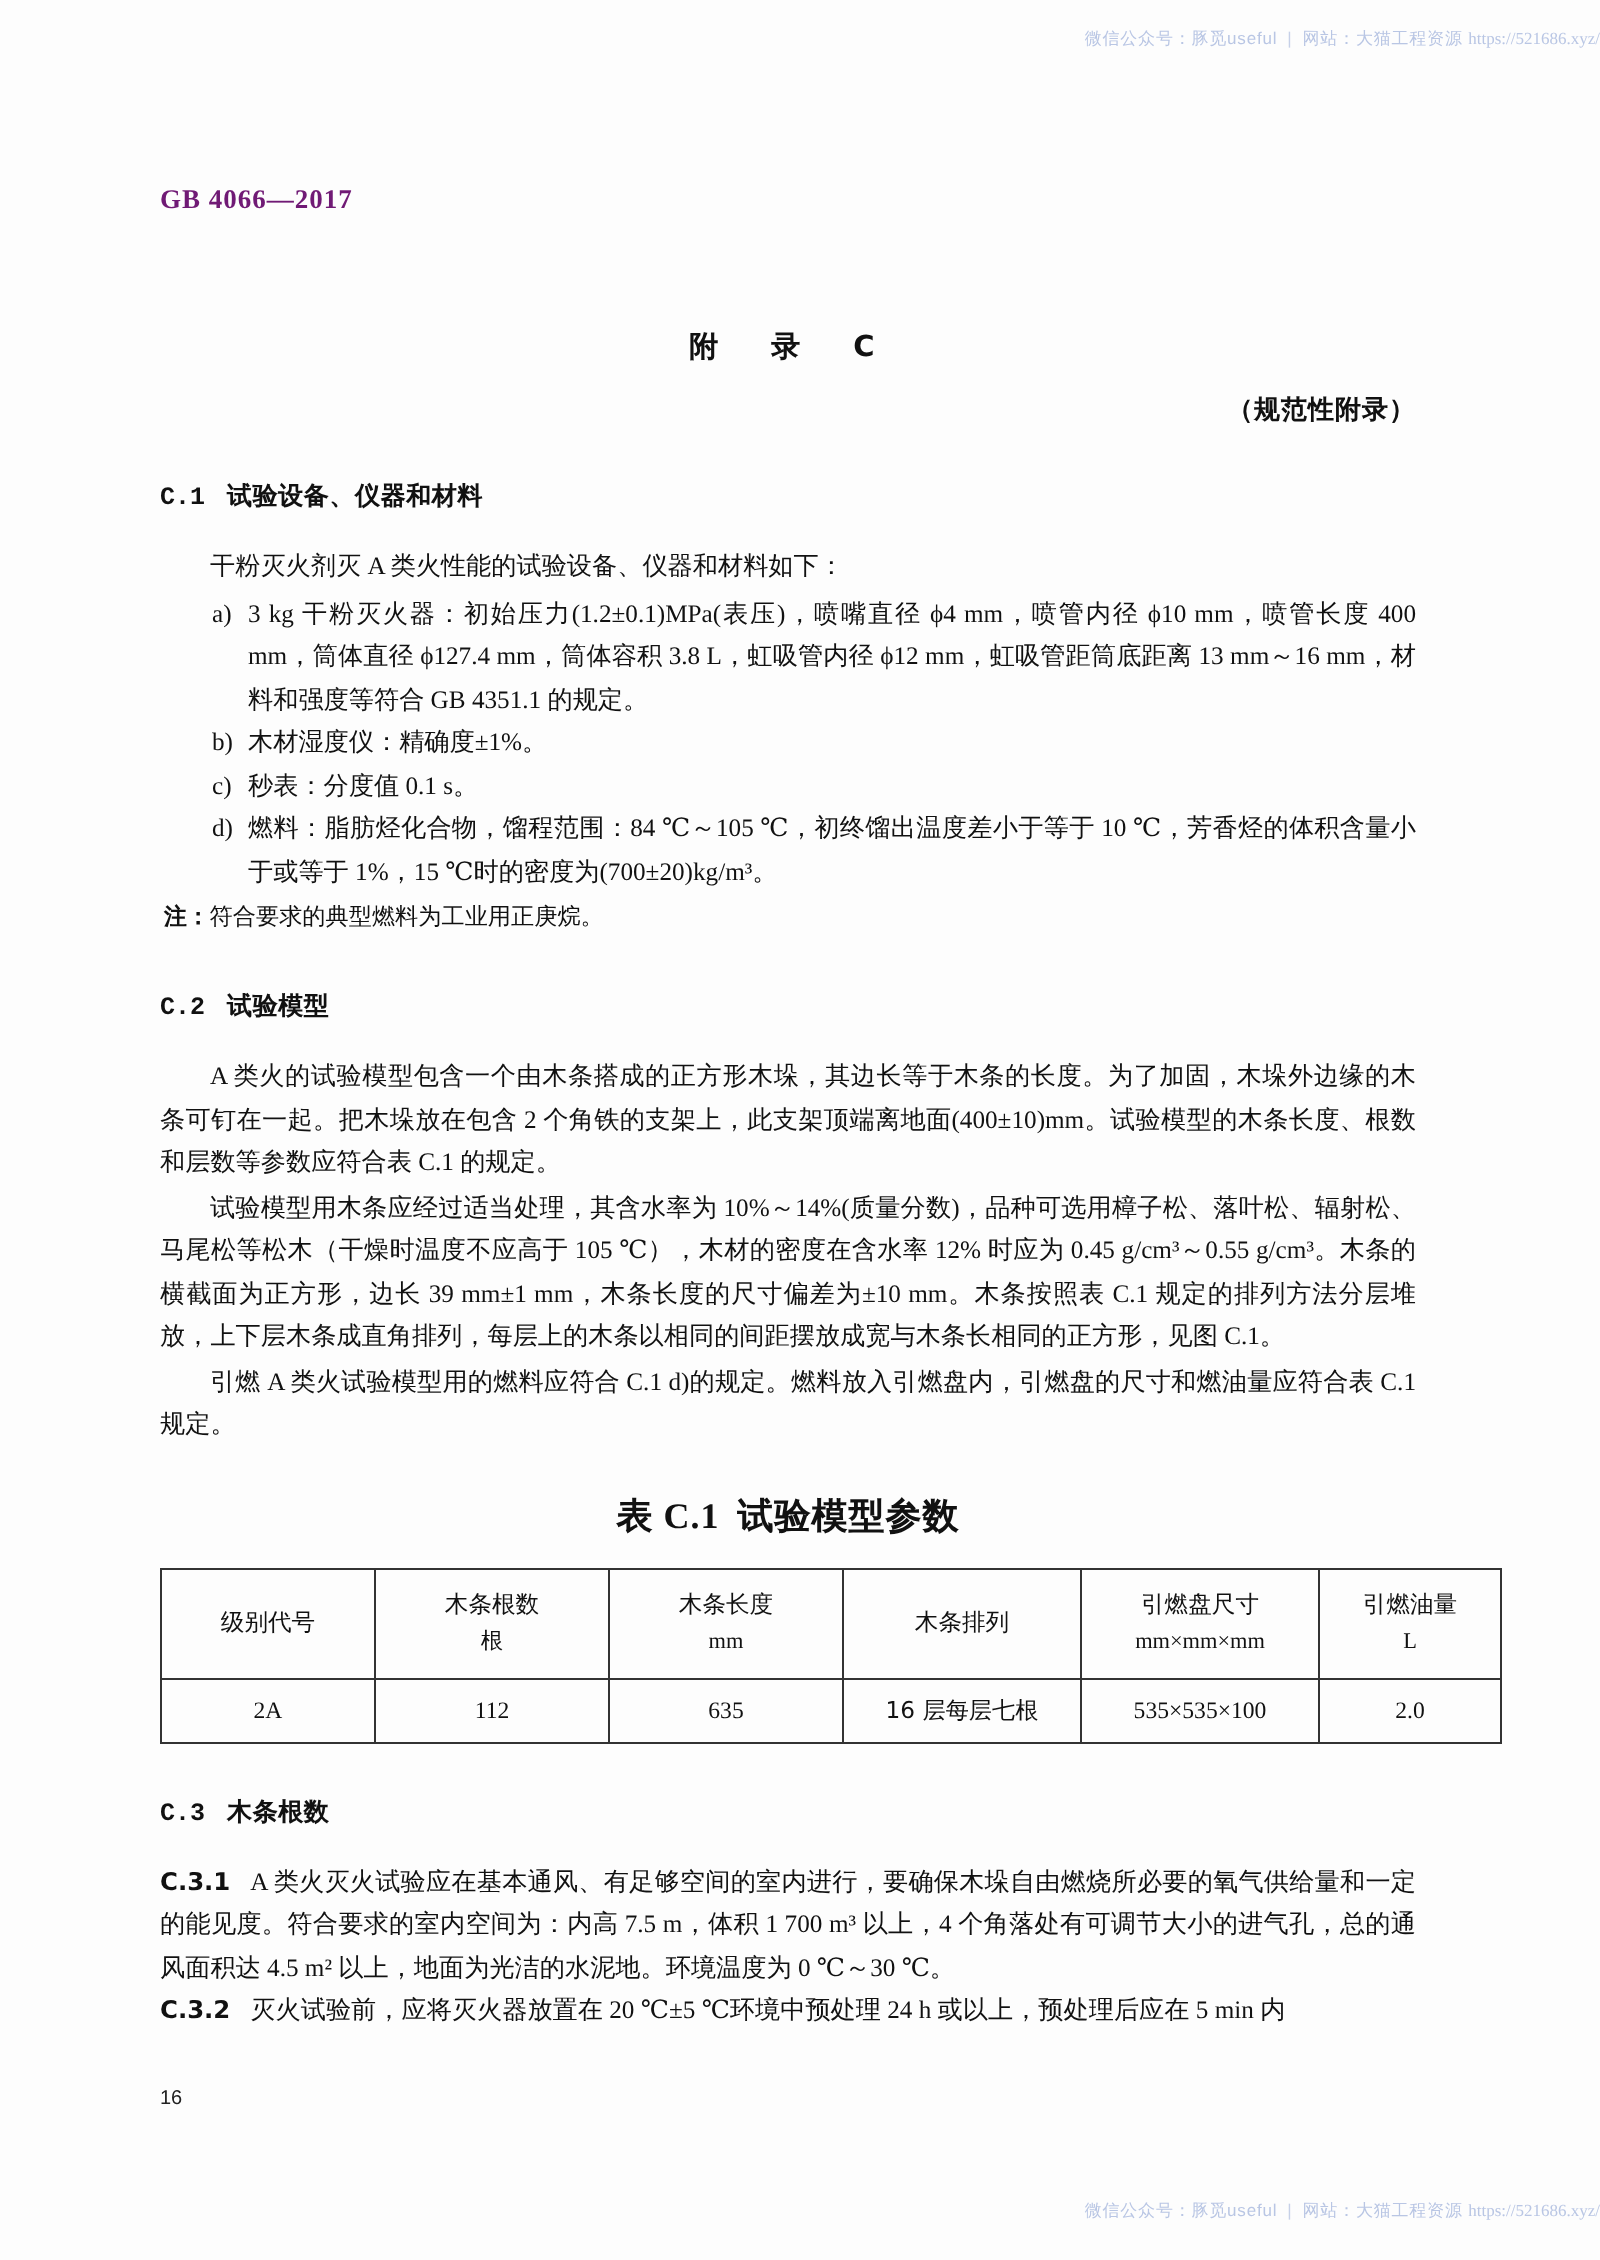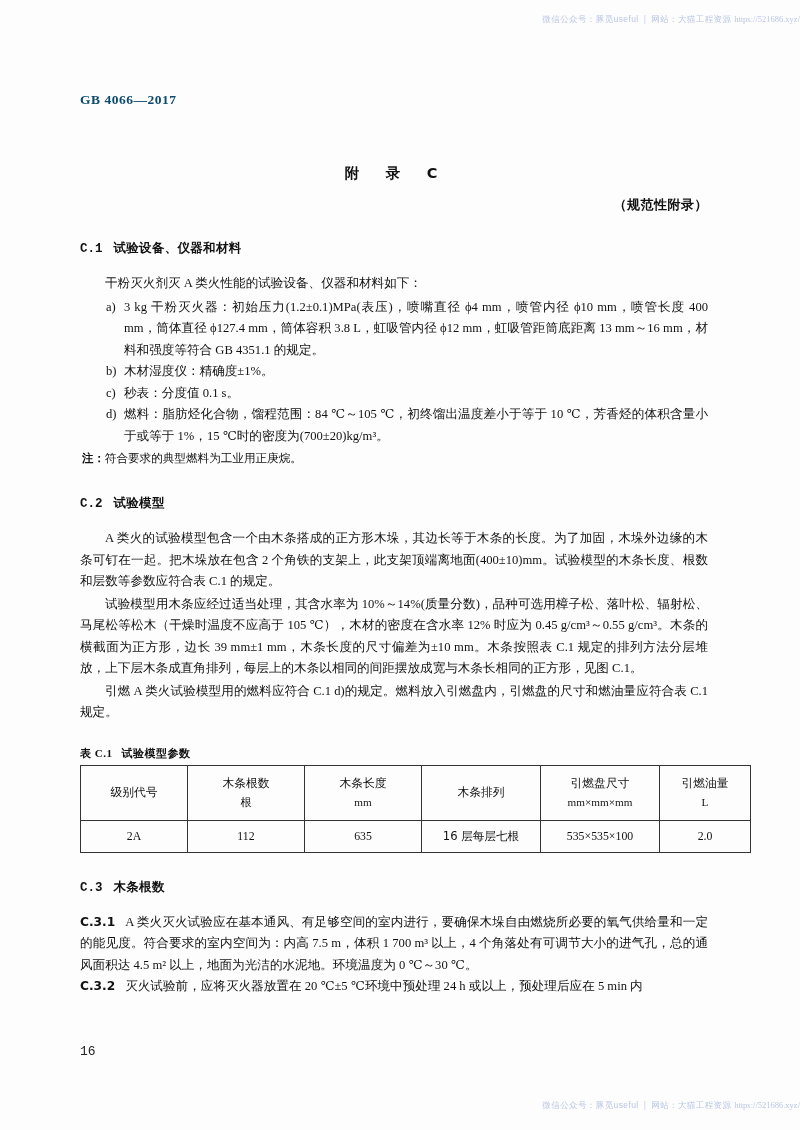--- a/index.html
+++ b/index.html
@@ -41,21 +41,21 @@
 
   
   .running-head {
     position: absolute;
     left: 80px;
     top: 92px;
     font-family: "Liberation Serif", serif;
     font-weight: bold;
     font-size: 13.5px;
     letter-spacing: 0.5px;
-    color: #0c4a6e;
+    color: #701a75;
   }
 
   
   .content {
     position: absolute;
     left: 80px;
     top: 150px;
     width: 628px;
   }
 
@@ -158,25 +158,26 @@
   }
   .clause .clause-num {
     font-family: "DejaVu Sans", "Liberation Sans", sans-serif;
     font-weight: bold;
     font-size: 12.2px;
     margin-right: 10px;
   }
 
   
   .table-caption {
-    font-family: "DejaVu Sans", "Liberation Sans", sans-serif;
-    font-weight: bold;
-    font-size: 11px;
+    text-align: center;
+    font-family: "DejaVu Sans", "Liberation Sans", sans-serif;
+    font-weight: bold;
+    font-size: 18px;
     margin-top: 22px;
-    margin-bottom: 4px;
+    margin-bottom: 14px;
     letter-spacing: 0.5px;
   }
   .table-caption .cap-num {
     font-family: "Liberation Serif", serif;
     font-weight: bold;
     margin-right: 9px;
   }
   table.model-table {
     border-collapse: collapse;
     width: 628px;
@@ -212,22 +213,22 @@
   table.model-table td.cn {
     font-family: "DejaVu Sans", "Liberation Sans", sans-serif;
     font-size: 11.6px;
   }
 
   
   .page-number {
     position: absolute;
     left: 80px;
     top: 1044px;
-    font-family: Liberation Mono, monospace;
-    font-size: 13px;
+    font-family: Liberation Sans, sans-serif;
+    font-size: 10px;
     color: #222222;
   }
 </style>
 </head>
 <body>
 
 <div class="page">
 
   <div class="watermark watermark-top">
     <span>微信公众号：豚觅useful</span><span class="wm-sep">|</span><span>网站：大猫工程资源</span>

